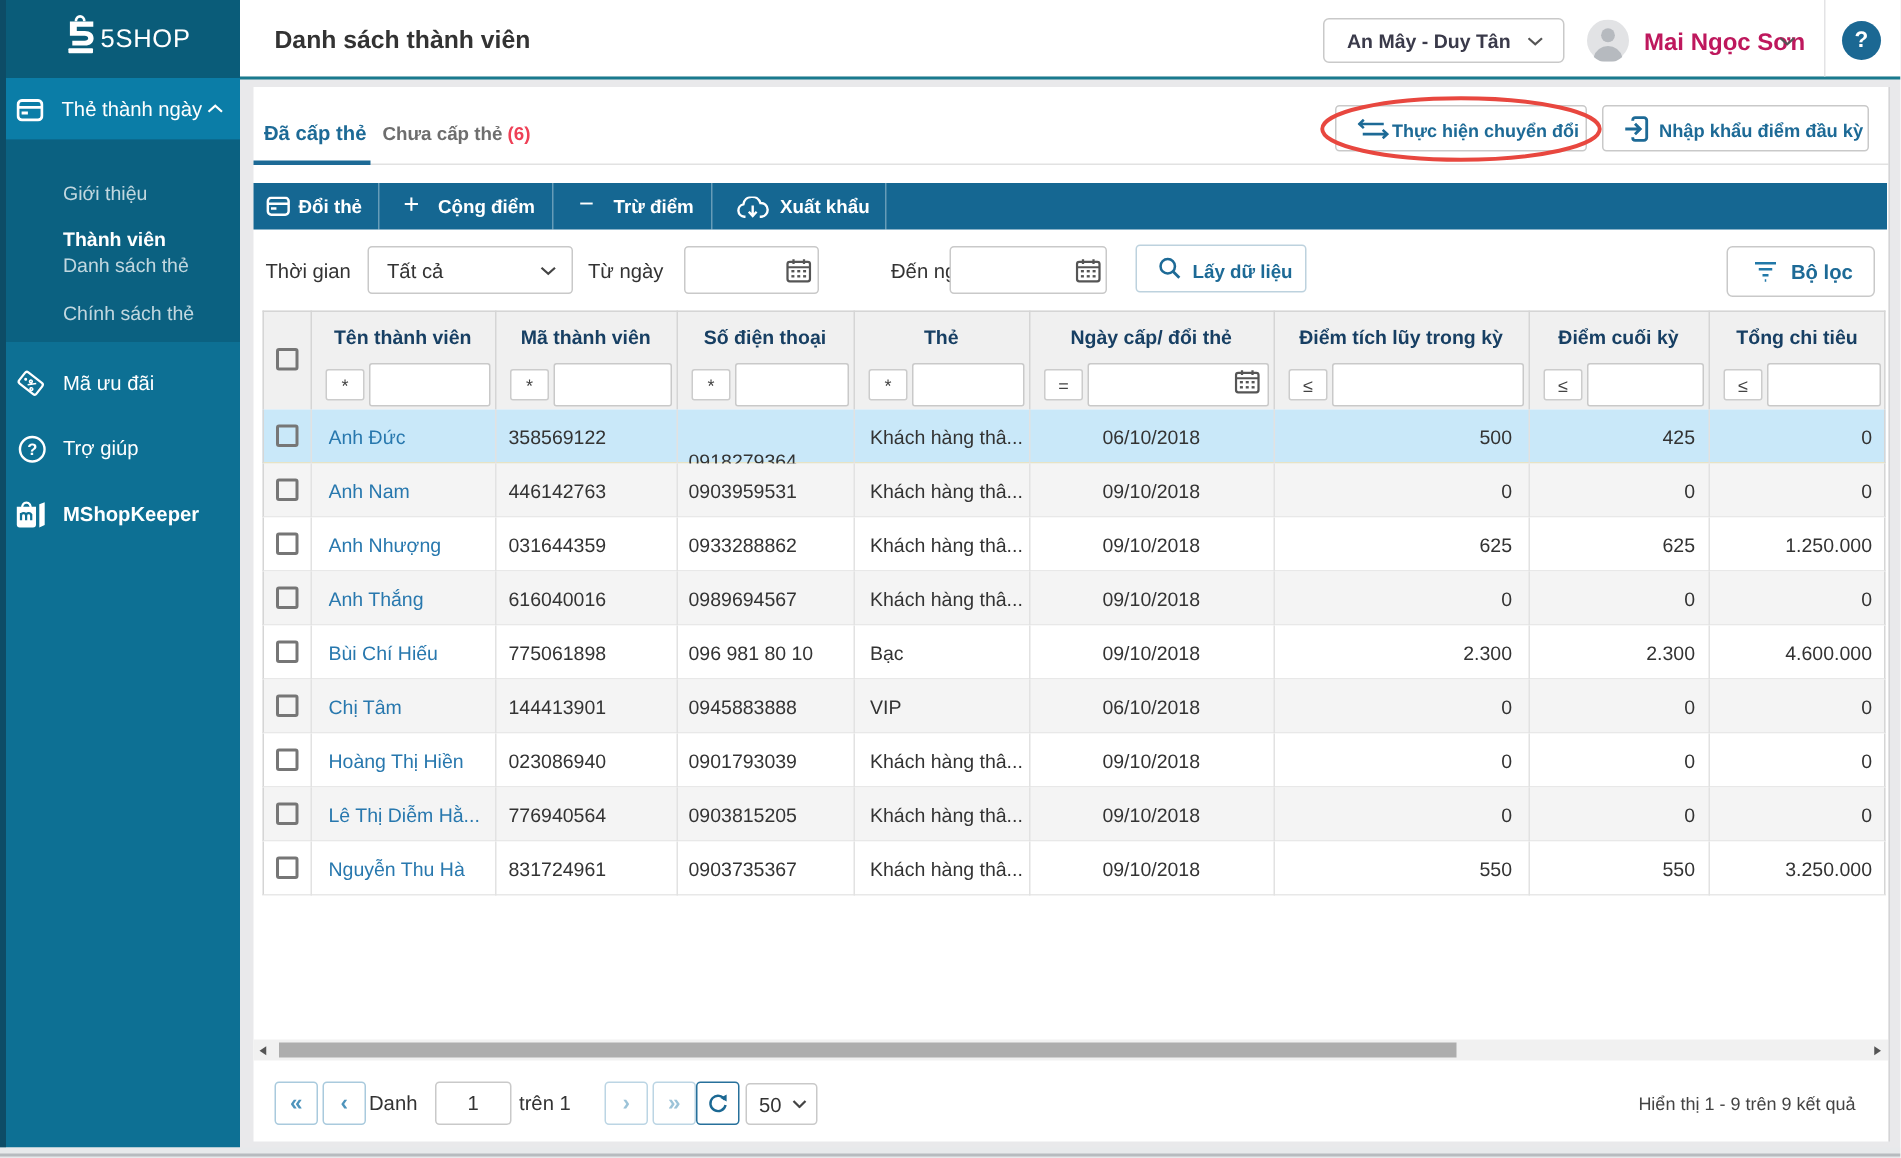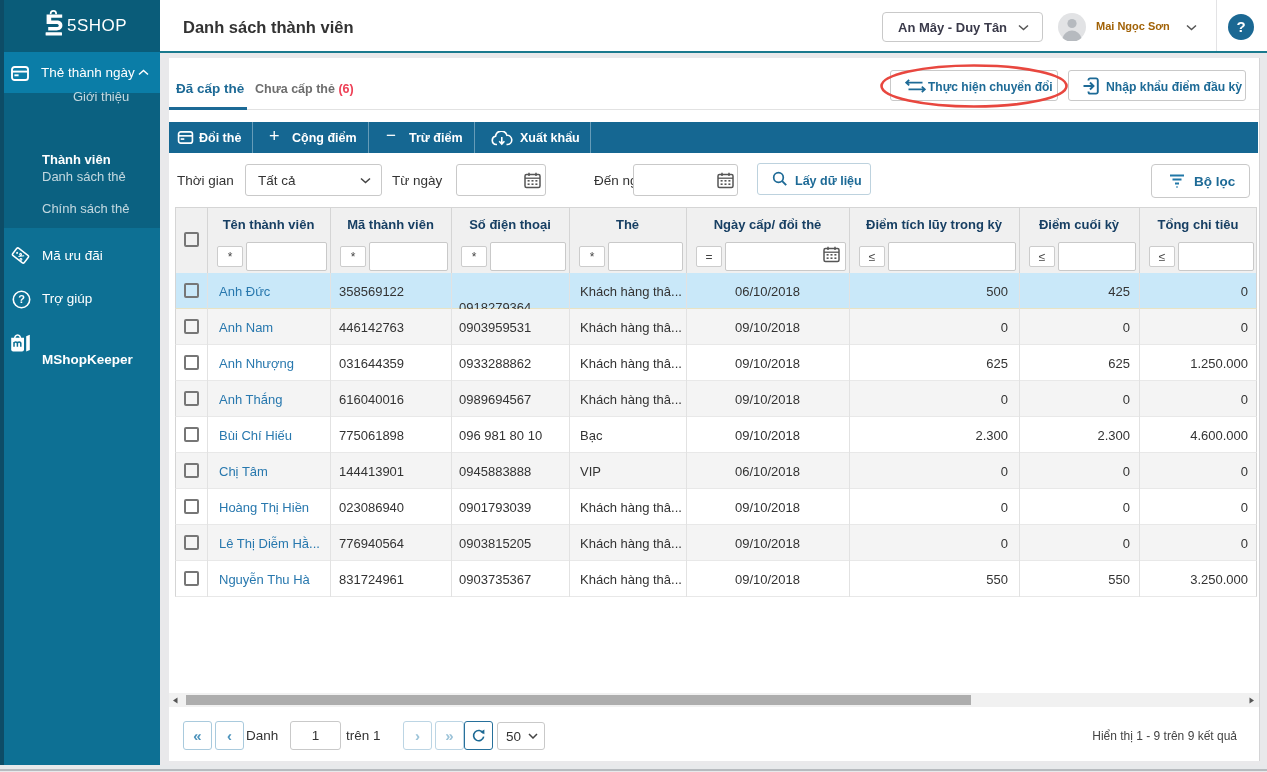--- a/index.html
+++ b/index.html
@@ -55,21 +55,21 @@
 <div class="abs" style="left:67px;top:16px;color:#fff;font-size:17px;font-weight:400;letter-spacing:0.5px">5SHOP</div>
 <svg class="abs" style="left:11px;top:66px" width="18" height="15" viewBox="0 0 18 15">
 <rect x="1" y="1" width="16" height="13" rx="2.6" fill="none" stroke="#fff" stroke-width="1.9"></rect>
 <path d="M1 5.6 H17" stroke="#fff" stroke-width="1.9"></path>
 <path d="M3.4 9.3 H7.6" stroke="#fff" stroke-width="1.9"></path>
 </svg>
 <div class="abs sb-item" style="left:41px;top:65px">Thẻ thành ngày</div>
 <svg class="abs" style="left:138px;top:69px" width="11" height="7" viewBox="0 0 11 7">
 <polyline points="1,5.5 5.5,1.5 10,5.5" fill="none" stroke="#fff" stroke-width="1.5"></polyline>
 </svg>
-<div class="abs sb-sub-item" style="top:89px;margin-left:31px;">Giới thiệu</div>
+<div class="abs sb-sub-item" style="top:121px;">Giới thiệu</div>
 <div class="abs sb-sub-item" style="top:152px;color:#fff;font-weight:700;">Thành viên</div>
 <div class="abs sb-sub-item" style="top:169px;">Danh sách thẻ</div>
 <div class="abs sb-sub-item" style="top:201px;">Chính sách thẻ</div>
 <svg class="abs" style="left:10px;top:245px" width="21" height="21" viewBox="0 0 21 21">
 <g transform="rotate(38 10.5 10.5)">
 <rect x="3.2" y="5.8" width="14.6" height="9.4" rx="1.6" fill="none" stroke="#fff" stroke-width="1.5"></rect>
 <circle cx="6.2" cy="10.5" r="1" fill="#fff"></circle>
 <path d="M9.5 12.6 L13.5 8.4 M9.8 8.6 a0.9 0.9 0 1 0 0.05 0 M13.2 12.4 a0.9 0.9 0 1 0 0.05 0" stroke="#fff" stroke-width="1.1" fill="none"></path>
 </g>
 </svg>
@@ -78,37 +78,37 @@
 <circle cx="9.5" cy="9.5" r="8.2" fill="none" stroke="#fff" stroke-width="1.6"></circle>
 <text x="9.5" y="13.4" text-anchor="middle" font-size="11" font-weight="bold" fill="#fff" font-family="Liberation Sans,sans-serif">?</text>
 </svg>
 <div class="abs sb-item" style="left:42px;top:291px">Trợ giúp</div>
 <svg class="abs" style="left:10px;top:334px" width="22" height="19" viewBox="0 0 22 19">
 <path d="M1.2 3.8 H14 V15.6 a2 2 0 0 1 -2 2 H3.2 a2 2 0 0 1 -2 -2 Z" fill="#fff"></path>
 <path d="M4.8 5.5 C4.3 2.8 5.8 1 7.6 1 C9.4 1 10.9 2.8 10.4 5.5" fill="none" stroke="#fff" stroke-width="1.5"></path>
 <path d="M4 8 v4.8 M4 9.8 a1.7 1.7 0 0 1 3.4 0 M7.4 8.6 v4.2 M7.4 9.8 a1.7 1.7 0 0 1 3.4 0 M10.8 8.6 v4.2" stroke="#0d7094" stroke-width="1.5" fill="none"></path>
 <path d="M16.2 2.2 L19.8 0.8 V16 L16.2 17.6 Z" fill="#fff"></path>
 </svg>
-<div class="abs sb-item" style="left:42px;top:352px;font-weight:700">MShopKeeper</div>
+<div class="abs sb-item" style="left:42px;top:335px;font-weight:700">MShopKeeper</div>
 <div class="abs" style="left:0;top:765px;width:1267px;height:7px;background:#e7e9eb"></div>
 <div class="abs" style="left:0;top:769px;width:1267px;height:2px;background:#b7bbbf"></div>
 <div id="topbar" class="abs"></div>
 <div id="topline" class="abs"></div>
 <div class="abs" style="left:183px;top:18px;font-size:16.5px;font-weight:700;color:#333">Danh sách thành viên</div>
 <div class="abs inp" style="left:882px;top:12px;width:161px;height:30px;border-radius:4px"></div>
 <div class="abs" style="left:898px;top:20px;font-size:13px;font-weight:700;color:#3a3a4a">An Mây - Duy Tân</div>
 <svg class="abs" style="left:1018px;top:24px" width="11" height="7" viewBox="0 0 11 7">
 <polyline points="1,1.5 5.5,5.5 10,1.5" fill="none" stroke="#555" stroke-width="1.5"></polyline>
 </svg>
 <svg class="abs" style="left:1058px;top:13px" width="28" height="28" viewBox="0 0 28 28">
 <circle cx="14" cy="14" r="14" fill="#e2e3e5"></circle>
 <circle cx="14" cy="10.5" r="4.6" fill="#b6babf"></circle>
 <path d="M4.5 25 a9.8 9.8 0 0 1 19 0 a14 14 0 0 1 -19 0 Z" fill="#b6babf"></path>
 </svg>
-<div class="abs" style="left:1096px;top:20px;font-size:11px;font-weight:700;color:#a16207">Mai Ngọc Sơn</div>
+<div class="abs" style="left:1096px;top:20px;font-size:16px;font-weight:700;color:#be185d">Mai Ngọc Sơn</div>
 <svg class="abs" style="left:1186px;top:24px" width="11" height="7" viewBox="0 0 11 7">
 <polyline points="1,1.5 5.5,5.5 10,1.5" fill="none" stroke="#555" stroke-width="1.5"></polyline>
 </svg>
 <div class="abs" style="left:1216px;top:0;width:1px;height:51px;background:#e3e3e5"></div>
 <div class="abs" style="left:1228px;top:14px;width:26px;height:26px;border-radius:50%;background:#1b6893;color:#fff;font-size:15px;font-weight:700;text-align:center;line-height:26px">?</div>
 <div id="panel" class="abs"></div>
 <div class="abs" style="left:169px;top:109px;width:1090px;height:1px;background:#e2e2e2"></div>
 <div class="abs" style="left:176px;top:81px;font-size:13.5px;font-weight:700;color:#1d6a96">Đã cấp thẻ</div>
 <div class="abs" style="left:169px;top:107px;width:78px;height:3px;background:#1d6a96"></div>
 <div class="abs" style="left:255px;top:82px;font-size:12.5px;font-weight:700;color:#6e6e6e">Chưa cấp thẻ <span style="color:#ee4056">(6)</span></div>

